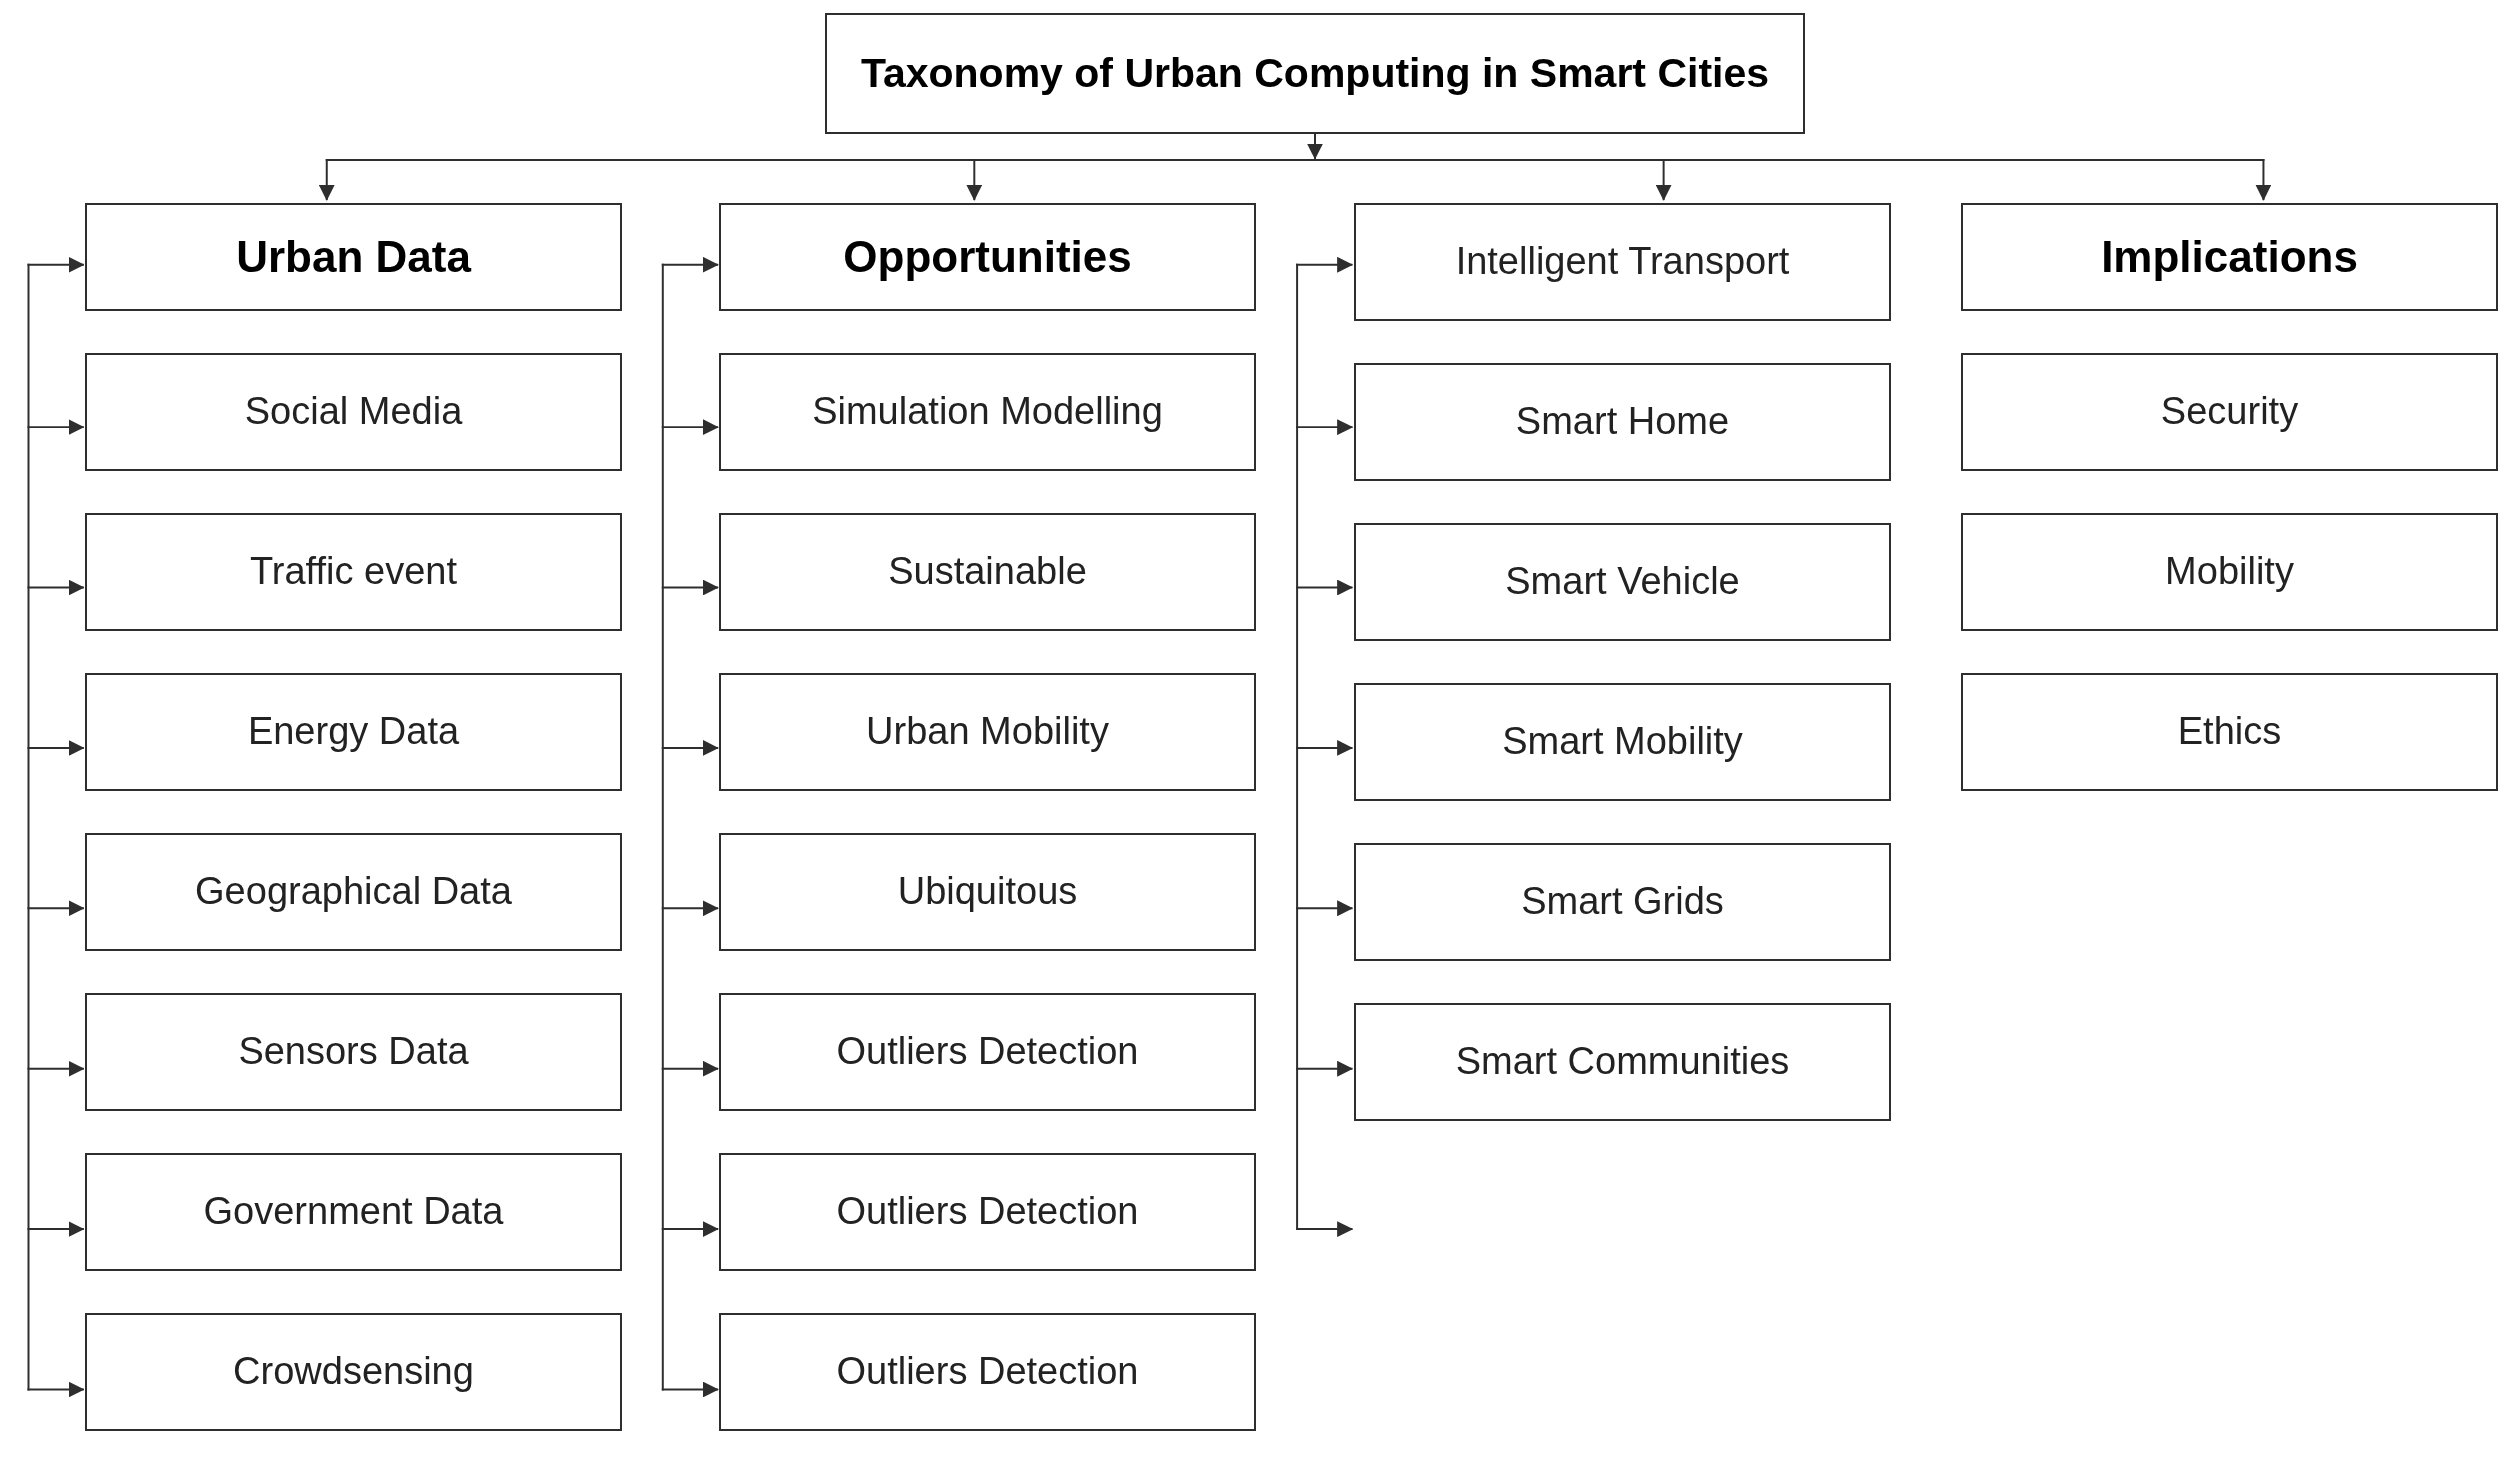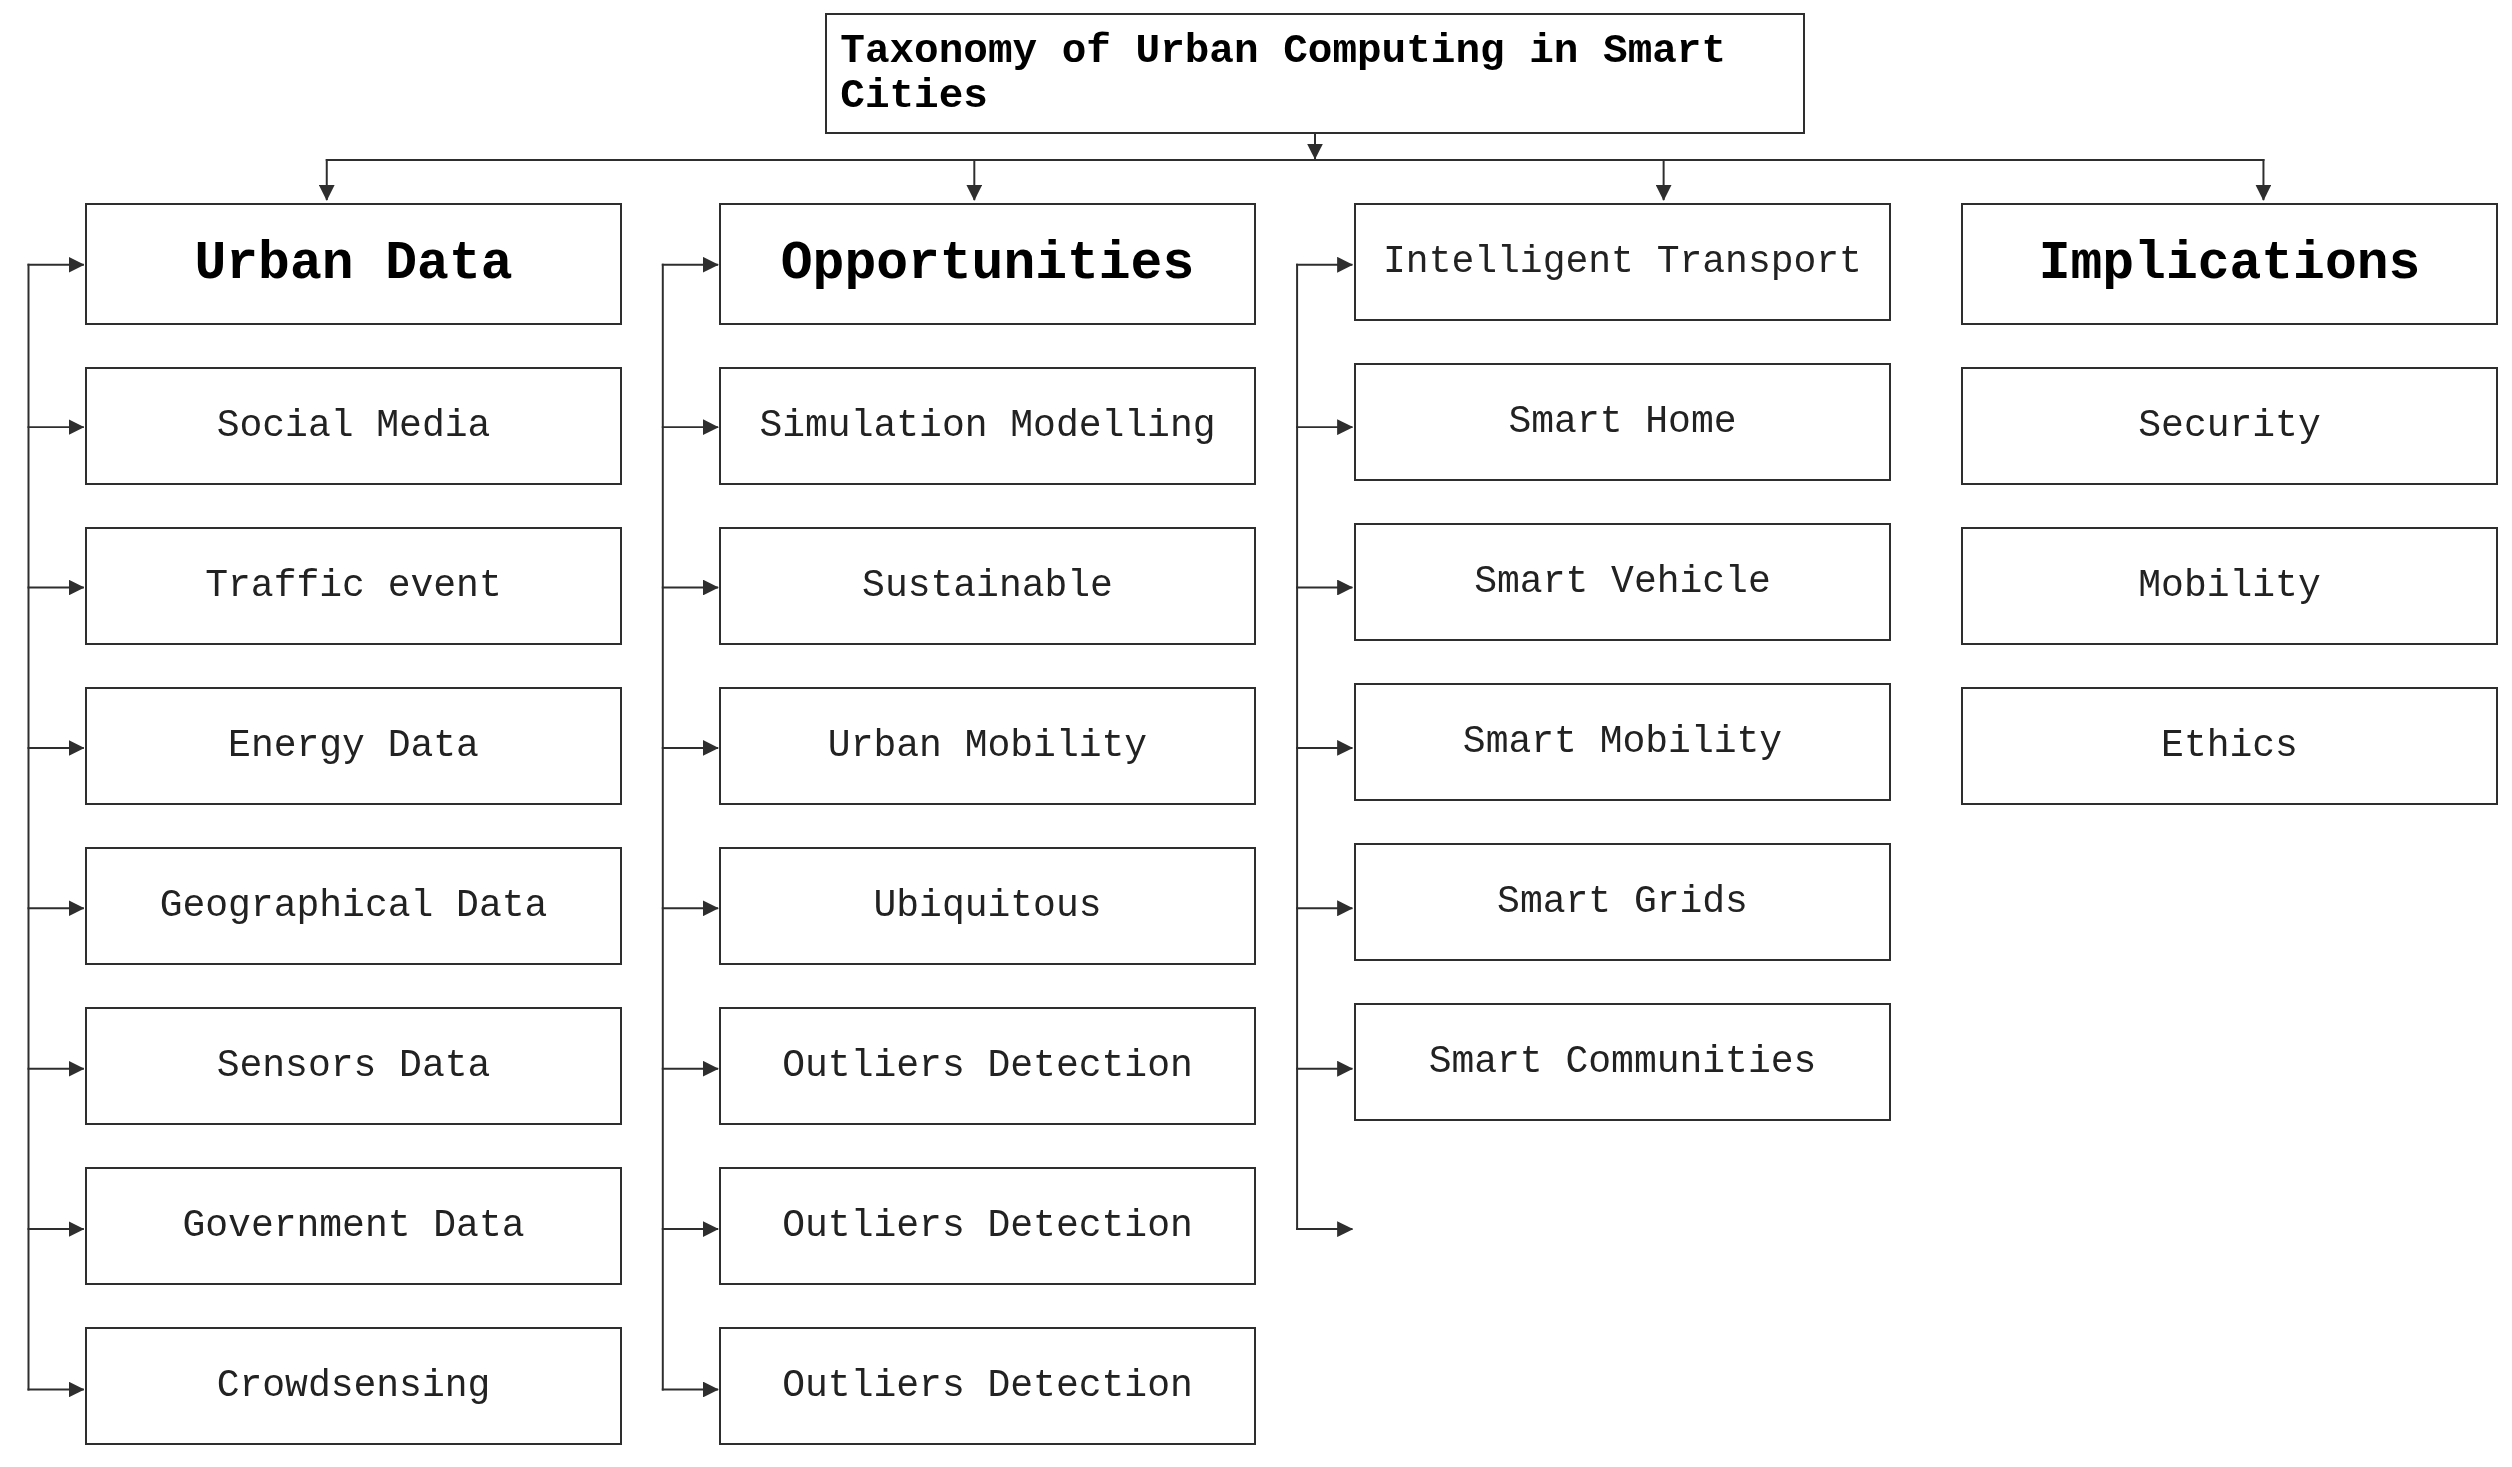--- a/index.html
+++ b/index.html
@@ -37,31 +37,31 @@
   }
   .ah-path { fill: var(--line); }
 
   .box {
     box-sizing: border-box;
     border: 2px solid var(--line);
     background: var(--background);
     display: flex;
     align-items: center;
     justify-content: center;
+    text-align: center;
     height: 118px;
     font-size: 38px;
     color: var(--text);
     line-height: 1.1;
     padding: 0 13.3px;
-    font-family: Liberation Mono, monospace;
   }
   .box.header {
-    height: 122px;
+    height: 108px;
     font-weight: bold;
-    font-size: 53px;
+    font-size: 44px;
     color: var(--heading-text);
   }
   #title-box {
     position: absolute;
     left: 825px;
     top: 13.3px;
     width: 980px;
     height: 121px;
     font-weight: bold;
     font-size: 41px;

